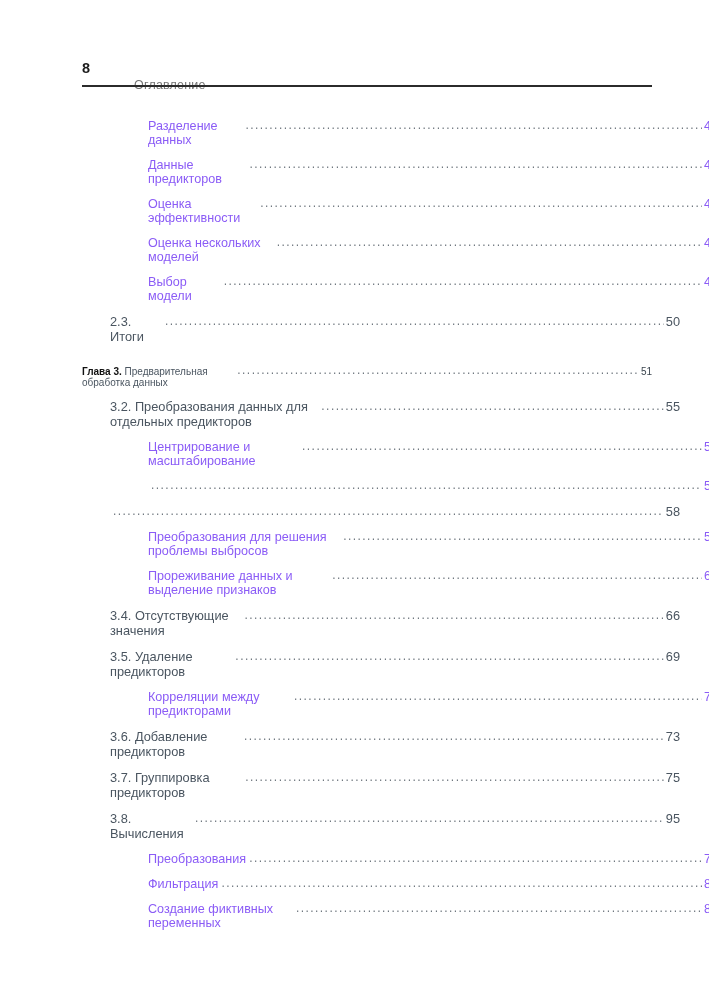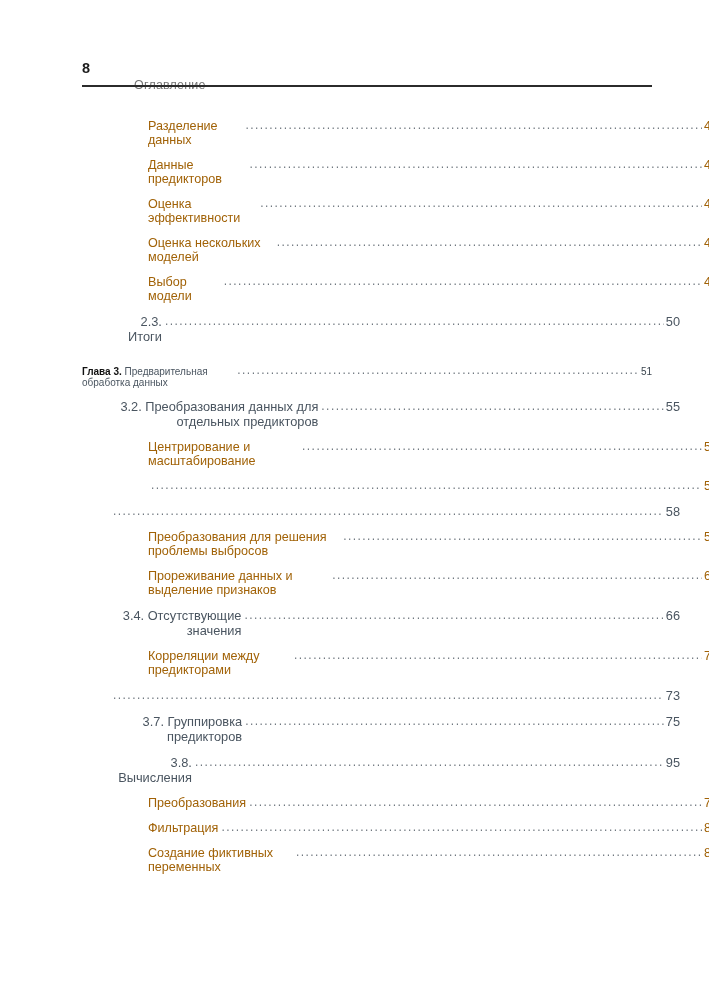--- a/index.html
+++ b/index.html
@@ -125,32 +125,31 @@
 
   
   .lv-2 {
     margin-left: 28px;
     margin-top: 11px;
   }
   .lv-2 .entry-title,
   .lv-2 .entry-page {
     font-size: 12.8px;
     color: #4a5560;
-    text-align: right;
   }
 
   
   .lv-3 {
     margin-left: 66px;
     margin-top: 11px;
   }
   .lv-3 .entry-title,
   .lv-3 .entry-page {
     font-size: 12.6px;
-    color: #a16207;
+    color: #8b5cf6;
   }
 
   
   .entry-line-first {
     display: block;
     font-size: 12.8px;
     color: #4a5560;
     line-height: 1.45;
   }
   .lv-2.wrapped .entry-row {
@@ -258,29 +257,37 @@
           <span class="entry-page">60</span>
         </div>
       </div>
       <div class="toc-entry lv-2">
         <div class="entry-row">
           <span class="entry-title">3.4. Отсутствующие значения</span>
           <span class="entry-leader"></span>
           <span class="entry-page">66</span>
         </div>
       </div>
+      <div class="toc-entry lv-2">
+        <div class="entry-row">
+          <span class="entry-title">3.5. Удаление предикторов</span>
+          <span class="entry-leader"></span>
+          <span class="entry-page">69</span>
+        </div>
+      </div>
       <div class="toc-entry lv-3">
         <div class="entry-row">
           <span class="entry-title">Корреляции между предикторами</span>
           <span class="entry-leader"></span>
           <span class="entry-page">71</span>
         </div>
       </div>
       <div class="toc-entry lv-2">
         <div class="entry-row">
+          <span class="entry-title">3.6. Добавление предикторов</span>
           <span class="entry-leader"></span>
           <span class="entry-page">73</span>
         </div>
       </div>
       <div class="toc-entry lv-2">
         <div class="entry-row">
           <span class="entry-title">3.7. Группировка предикторов</span>
           <span class="entry-leader"></span>
           <span class="entry-page">75</span>
         </div>

